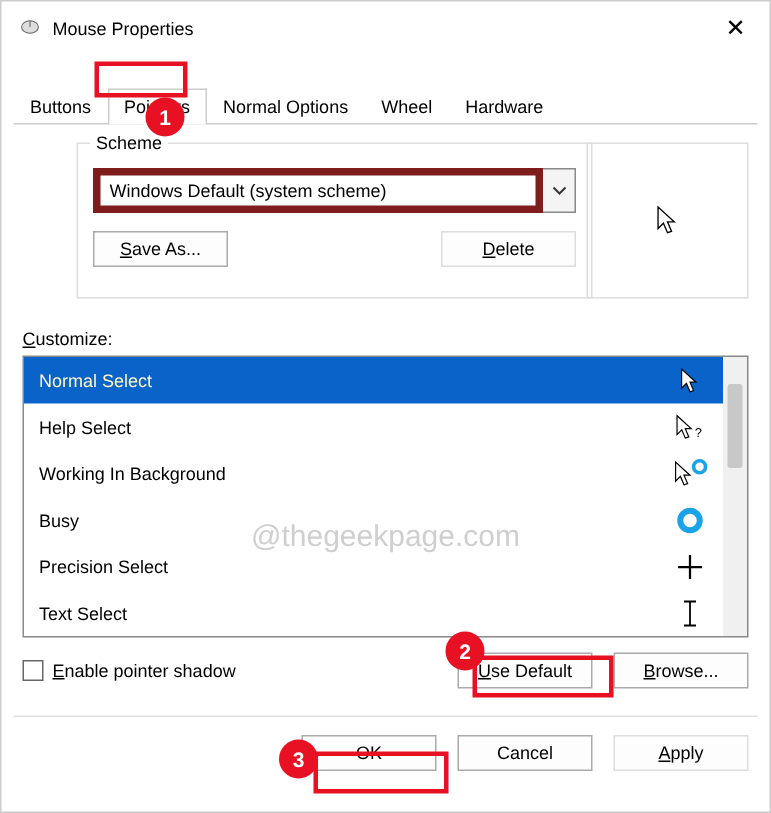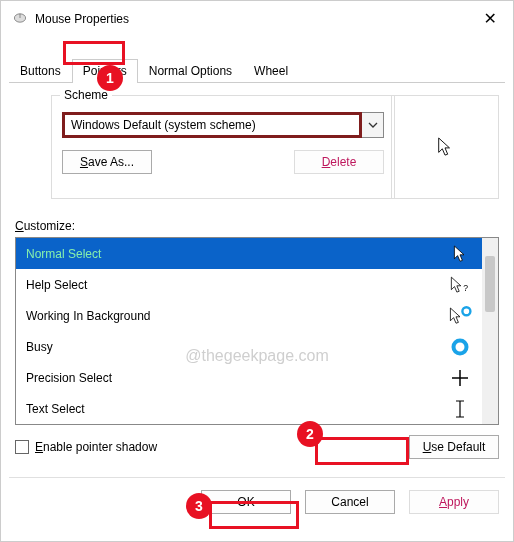--- a/index.html
+++ b/index.html
@@ -65,21 +65,21 @@
   top: -8px; left: 8px;
   background: #fff;
   padding: 0 4px;
 }
 .combo {
   display: flex;
   margin-top: 6px;
 }
 .combo-input {
   flex: 1;
-  border: 3px solid #7f1d1d;
+  border: 5px solid #7f1d1d;
   padding: 3px 6px;
   font-family: inherit;
   font-size: 12px;
   background: #fff;
 }
 .combo-btn {
   width: 22px;
   border: 1px solid #888;
   border-left: none;
   background: #f4f4f4;
@@ -94,21 +94,21 @@
 .btn {
   border: 1px solid #aaa;
   background: #fdfdfd;
   padding: 4px 10px;
   font-family: inherit;
   font-size: 12px;
   min-width: 90px;
   text-align: center;
   cursor: pointer;
 }
-.btn.disabled { color: #be185d; border-color: #ddd; }
+.btn.disabled { color: #000000; border-color: #ddd; }
 .preview-box {
   position: absolute;
   top: 12px; right: 14px;
   width: 108px; height: 104px;
   border: 1px solid #ddd;
   display: flex;
   align-items: center;
   justify-content: center;
 }
 .cursor-svg { width: 18px; height: 22px; }
@@ -125,21 +125,21 @@
 }
 .listitem {
   display: flex;
   align-items: center;
   justify-content: space-between;
   padding: 6px 10px;
   height: 31px;
 }
 .listitem.selected {
   background: #0a63c9;
-  color: #86efac;
+  color: #fef9c3;
 }
 .listitem .glyph {
   width: 24px; height: 22px;
   display: flex; align-items: center; justify-content: center;
 }
 .scrollbar {
   width: 16px;
   background: #f0f0f0;
   position: relative;
 }
@@ -191,21 +191,21 @@
   font-weight: 600;
   font-size: 14px;
   display: flex; align-items: center; justify-content: center;
   pointer-events: none;
 }
 .watermark {
   position: absolute;
   left: 50%; top: 346px;
   transform: translateX(-50%);
   color: #cfcfcf;
-  font-size: 16px;
+  font-size: 20px;
   pointer-events: none;
   z-index: 0;
 }
 .und { text-decoration: underline; }
 </style>
 </head>
 <body>
 
 <div class="titlebar">
   <div class="titlebar-left">
@@ -218,20 +218,21 @@
     <span class="title">Mouse Properties</span>
   </div>
   <span class="close-x">✕</span>
 </div>
 
 <div class="tabs">
   <div class="tab">Buttons</div>
   <div class="tab active">Pointers</div>
   <div class="tab">Normal Options</div>
   <div class="tab">Wheel</div>
+  <div class="tab">Hardware</div>
 </div>
 <div class="tab-strip-line"></div>
 
 <div class="content">
   <div class="scheme-group">
     <div class="legend">Scheme</div>
     <div class="combo">
       <input class="combo-input" readonly="" value="Windows Default (system scheme)" style="">
       <div class="combo-btn">
         <svg width="10" height="6">
@@ -314,20 +315,21 @@
   </div>
 </div>
 
 <div class="below-list">
   <label class="checkbox-row">
     <span class="checkbox-box"></span>
     <span><span class="und">E</span>nable pointer shadow</span>
   </label>
   <div class="below-buttons">
     <button class="btn"><span class="und">U</span>se Default</button>
+    <button class="btn"><span class="und">B</span>rowse...</button>
   </div>
 </div>
 
 <hr class="hr">
 
 <div class="footer">
   <button class="btn">OK</button>
   <button class="btn">Cancel</button>
   <button class="btn disabled"><span class="und">A</span>pply</button>
 </div>

